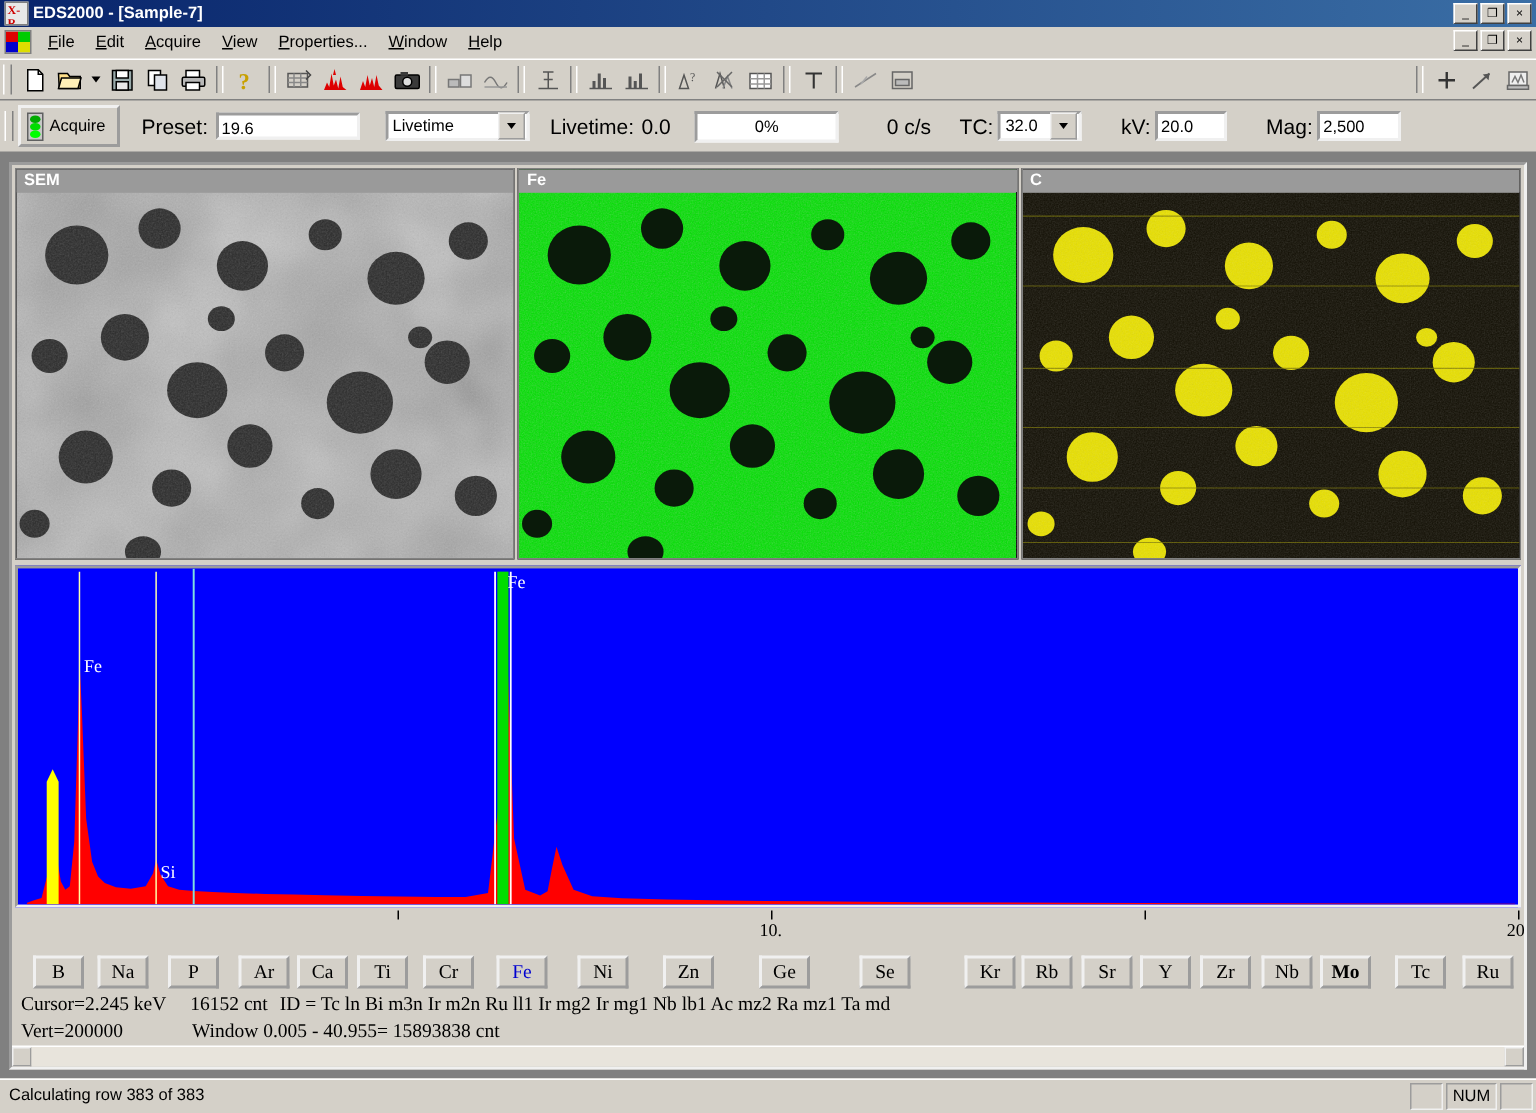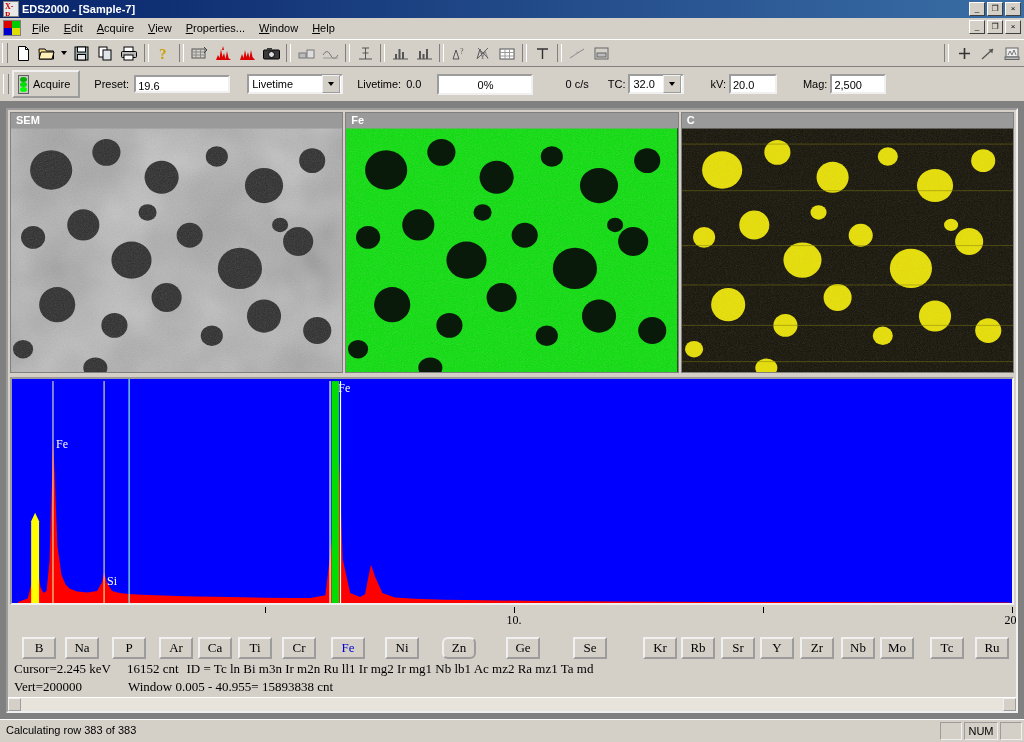--- a/index.html
+++ b/index.html
@@ -52,21 +52,21 @@
 
   
   .acqbar{height:34px;background:#d4d0c8;display:flex;align-items:center;
           border-bottom:1px solid #808080;padding-left:3px;flex:0 0 auto;}
   .acq-btn{height:24px;display:flex;align-items:center;gap:4px;padding:0 8px 0 4px;
            background:#d4d0c8;border:2px outset #f0f0f0;font-size:11px;}
   .light{width:11px;height:19px;background:#c8c8c8;border:1px solid #606060;
          display:flex;flex-direction:column;align-items:center;
          justify-content:space-around;padding:1px 0;box-sizing:border-box;}
   .light b{display:block;width:7px;height:5px;border-radius:50%;background:#0c0;}
-  .lbl{font-size:11px;color:#000;margin:0 5px 0 14px;white-space:nowrap;}
+  .lbl{font-size:14px;color:#000;margin:0 5px 0 14px;white-space:nowrap;}
   .fld{background:#fff;border:2px inset #f0f0f0;height:18px;line-height:18px;
        padding:0 2px;font-size:11px;box-sizing:border-box;font-family:"Liberation Sans",sans-serif;}
   .combo{display:flex;height:20px;background:#fff;border:2px inset #f0f0f0;
          align-items:center;box-sizing:border-box;}
   .combo .ctext{flex:1;padding:0 3px;font-size:11px;line-height:16px;}
   .combo .cbtn{width:16px;height:16px;background:#d4d0c8;border:1px outset #f0f0f0;
         display:flex;align-items:center;justify-content:center;margin-right:1px;}
   .combo .cbtn:after{content:"";border-left:3px solid transparent;
         border-right:3px solid transparent;border-top:4px solid #000;}
   .pctbox{width:96px;height:21px;background:#fff;border:2px inset #f0f0f0;
@@ -522,30 +522,30 @@
       <div class="elrow" id="elrow">
           <div class="elbtn" style="left: 14px;">B</div>
           <div class="elbtn" style="left: 57px;">Na</div>
           <div class="elbtn" style="left: 104px;">P</div>
           <div class="elbtn" style="left: 151px;">Ar</div>
           <div class="elbtn" style="left: 190px;">Ca</div>
           <div class="elbtn" style="left: 230px;">Ti</div>
           <div class="elbtn" style="left: 274px;">Cr</div>
           <div class="elbtn sel" style="left: 323px;">Fe</div>
           <div class="elbtn" style="left: 377px;">Ni</div>
-          <div class="elbtn" style="left: 434px; border-radius: 6px;">Zn</div>
+          <div class="elbtn" style="left: 434px;">Zn</div>
           <div class="elbtn" style="left: 498px;">Ge</div>
           <div class="elbtn" style="left: 565px;">Se</div>
           <div class="elbtn" style="left: 635px;">Kr</div>
           <div class="elbtn" style="left: 673px;">Rb</div>
           <div class="elbtn" style="left: 713px;">Sr</div>
           <div class="elbtn" style="left: 752px;">Y</div>
           <div class="elbtn" style="left: 792px;">Zr</div>
           <div class="elbtn" style="left: 833px;">Nb</div>
-          <div class="elbtn" style="left: 872px;">Mo</div>
+          <div class="elbtn" style="left: 872px; font-weight: bold;">Mo</div>
           <div class="elbtn" style="left: 922px;">Tc</div>
           <div class="elbtn" style="left: 967px;">Ru</div>
         </div>
 
       <div class="info">
         <span>Cursor=2.245 keV</span><span class="gap"></span><span>16152 cnt</span><span class="gap" style="width:8px"></span><span>ID = Tc ln  Bi m3n  Ir m2n  Ru ll1  Ir mg2  Ir mg1  Nb lb1  Ac mz2  Ra mz1  Ta md</span>
       </div>
       <div class="info">
         <span>Vert=200000</span><span class="gap2"></span><span>Window 0.005 - 40.955=   15893838 cnt</span>
       </div>

